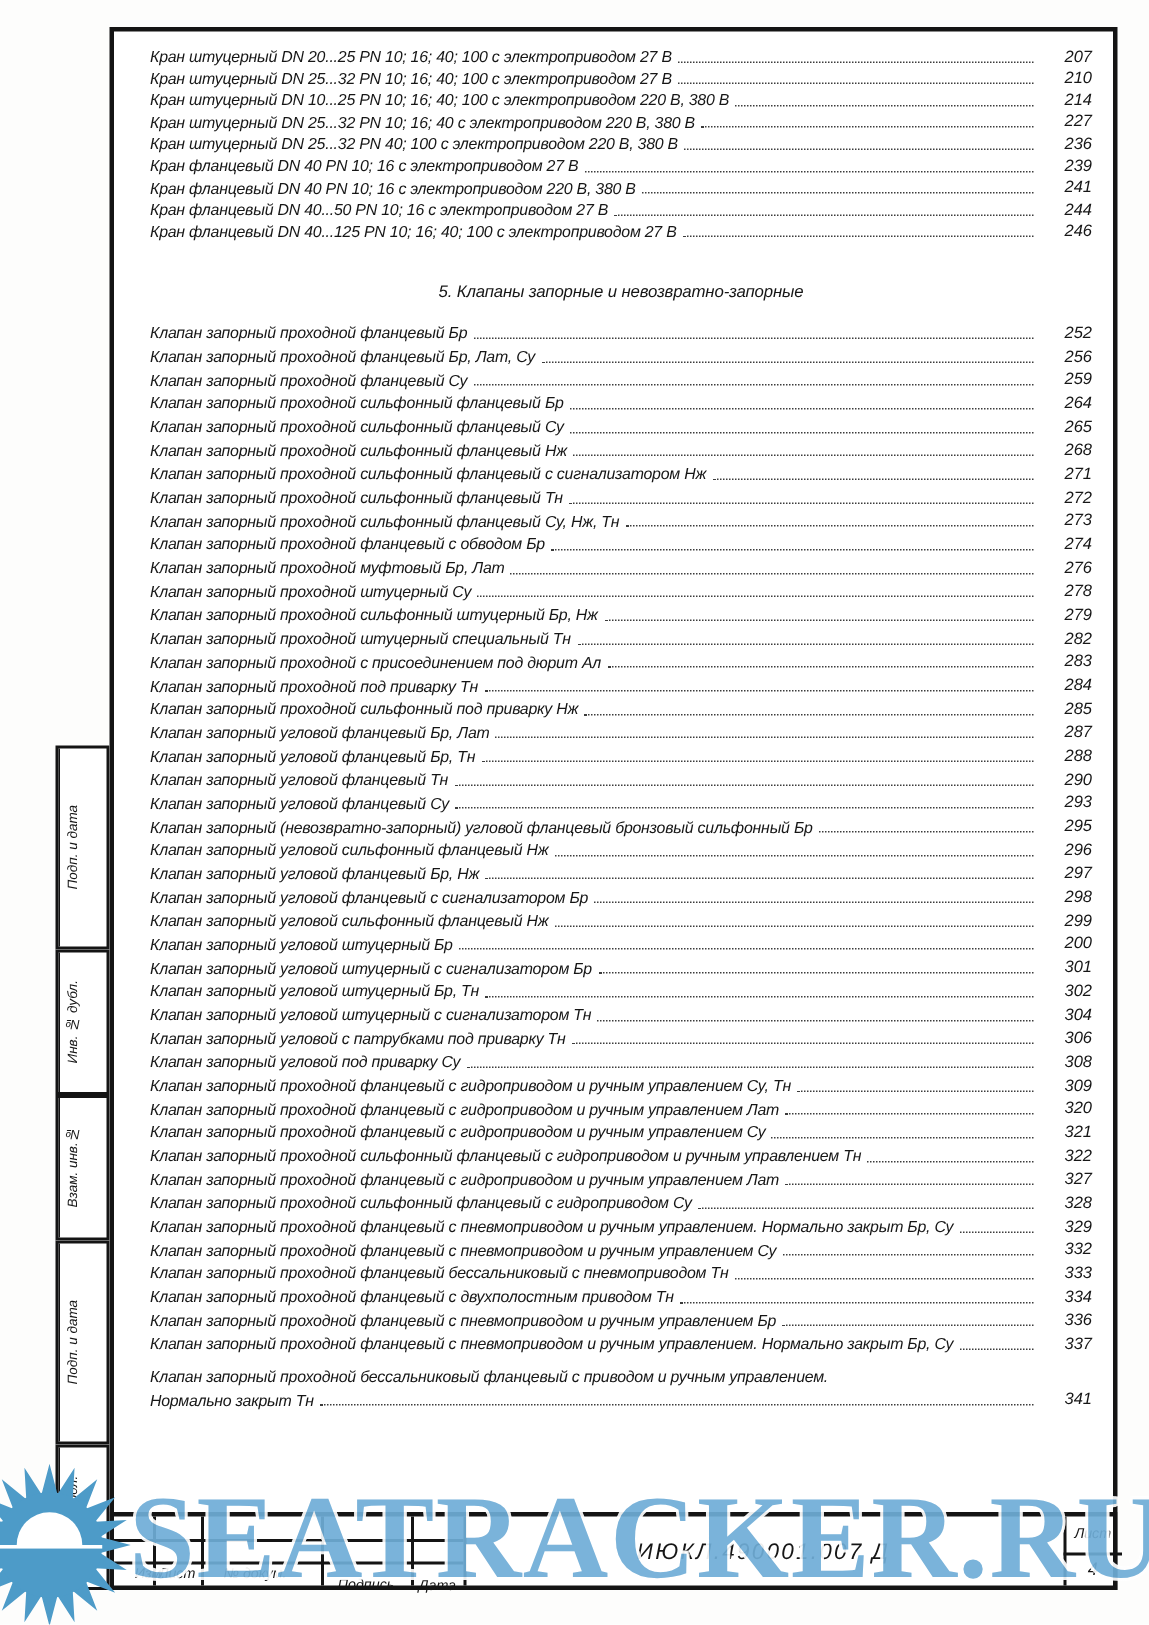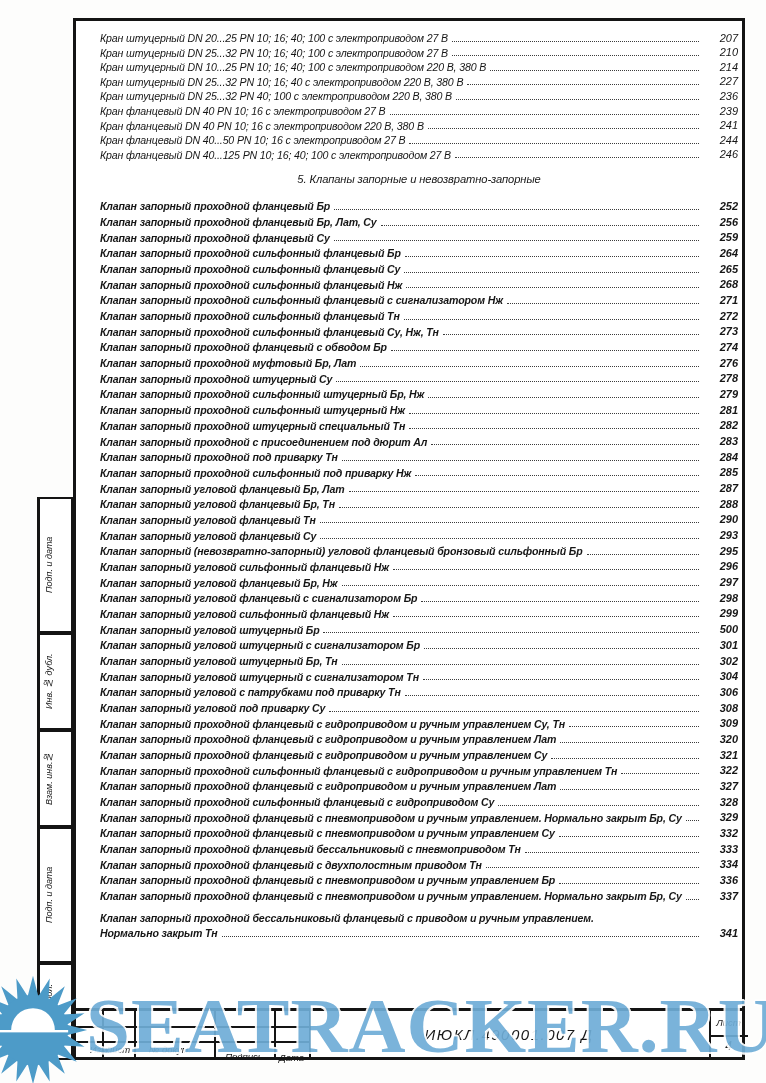--- a/index.html
+++ b/index.html
@@ -6,32 +6,32 @@
   body{
     width:766px;height:1083px;position:relative;overflow:hidden;
     background:#fdfdfc;color:#161616;
     font-family:"Liberation Sans",sans-serif;font-style:italic;
   }
   
   .frame{
     position:absolute;left:73px;top:18px;width:672px;height:1042px;
     border:3px solid #141414;box-sizing:border-box;background:#fff;
   }
-  .content{position:absolute;left:24px;right:4px;top:8px;}
+  .content{position:absolute;left:24px;right:14px;top:8px;}
   .row{display:flex;align-items:flex-end;white-space:nowrap;}
   .s4 .row{height:14.6px;}
   .s5 .row{height:15.68px;}
   .t{font-size:10.6px;line-height:1;letter-spacing:-0.15px;}
   .leader{flex:1;margin:0 3px 2px 4px;border-bottom:1.5px dotted #3c3c3c;min-width:8px;}
   .p{width:36px;text-align:right;font-size:11px;line-height:1;}
   .sec-header{
-    text-align:center;font-size:11.2px;margin-top:13px;height:17px;
+    text-align:center;font-size:11.2px;margin-top:29px;height:17px;
     letter-spacing:-0.1px;
   }
-  .s5{margin-top:6px;font-weight:bold;}
+  .s5{margin-top:6px;}
   .cont-line{height:15.68px;}
   
   .stampbox{
     position:absolute;left:37px;width:36px;box-sizing:border-box;
     border:2px solid #141414;display:flex;background:#fff;
   }
   .stamp-label{
     width:17px;border-right:1.5px solid #141414;display:flex;
     align-items:center;justify-content:center;
     writing-mode:vertical-rl;transform:rotate(180deg);
@@ -193,25 +193,20 @@
     <span class="leader"></span>
     <span class="p">278</span>
   </div>
 
   <div class="row">
     <span class="t">Клапан запорный проходной сильфонный штуцерный Бр, Нж</span>
     <span class="leader"></span>
     <span class="p">279</span>
   </div>
 
-  <div class="row">
-    <span class="t">Клапан запорный проходной сильфонный штуцерный Нж</span>
-    <span class="leader"></span>
-    <span class="p">281</span>
-  </div>
 
   <div class="row">
     <span class="t">Клапан запорный проходной штуцерный специальный Тн</span>
     <span class="leader"></span>
     <span class="p">282</span>
   </div>
 
   <div class="row">
     <span class="t">Клапан запорный проходной с присоединением под дюрит Ал</span>
     <span class="leader"></span>
@@ -280,21 +275,21 @@
 
   <div class="row">
     <span class="t">Клапан запорный угловой сильфонный фланцевый Нж</span>
     <span class="leader"></span>
     <span class="p">299</span>
   </div>
 
   <div class="row">
     <span class="t">Клапан запорный угловой штуцерный Бр</span>
     <span class="leader"></span>
-    <span class="p">500</span>
+    <span class="p">200</span>
   </div>
 
   <div class="row">
     <span class="t">Клапан запорный угловой штуцерный с сигнализатором Бр</span>
     <span class="leader"></span>
     <span class="p">301</span>
   </div>
 
   <div class="row">
     <span class="t">Клапан запорный угловой штуцерный Бр, Тн</span>

